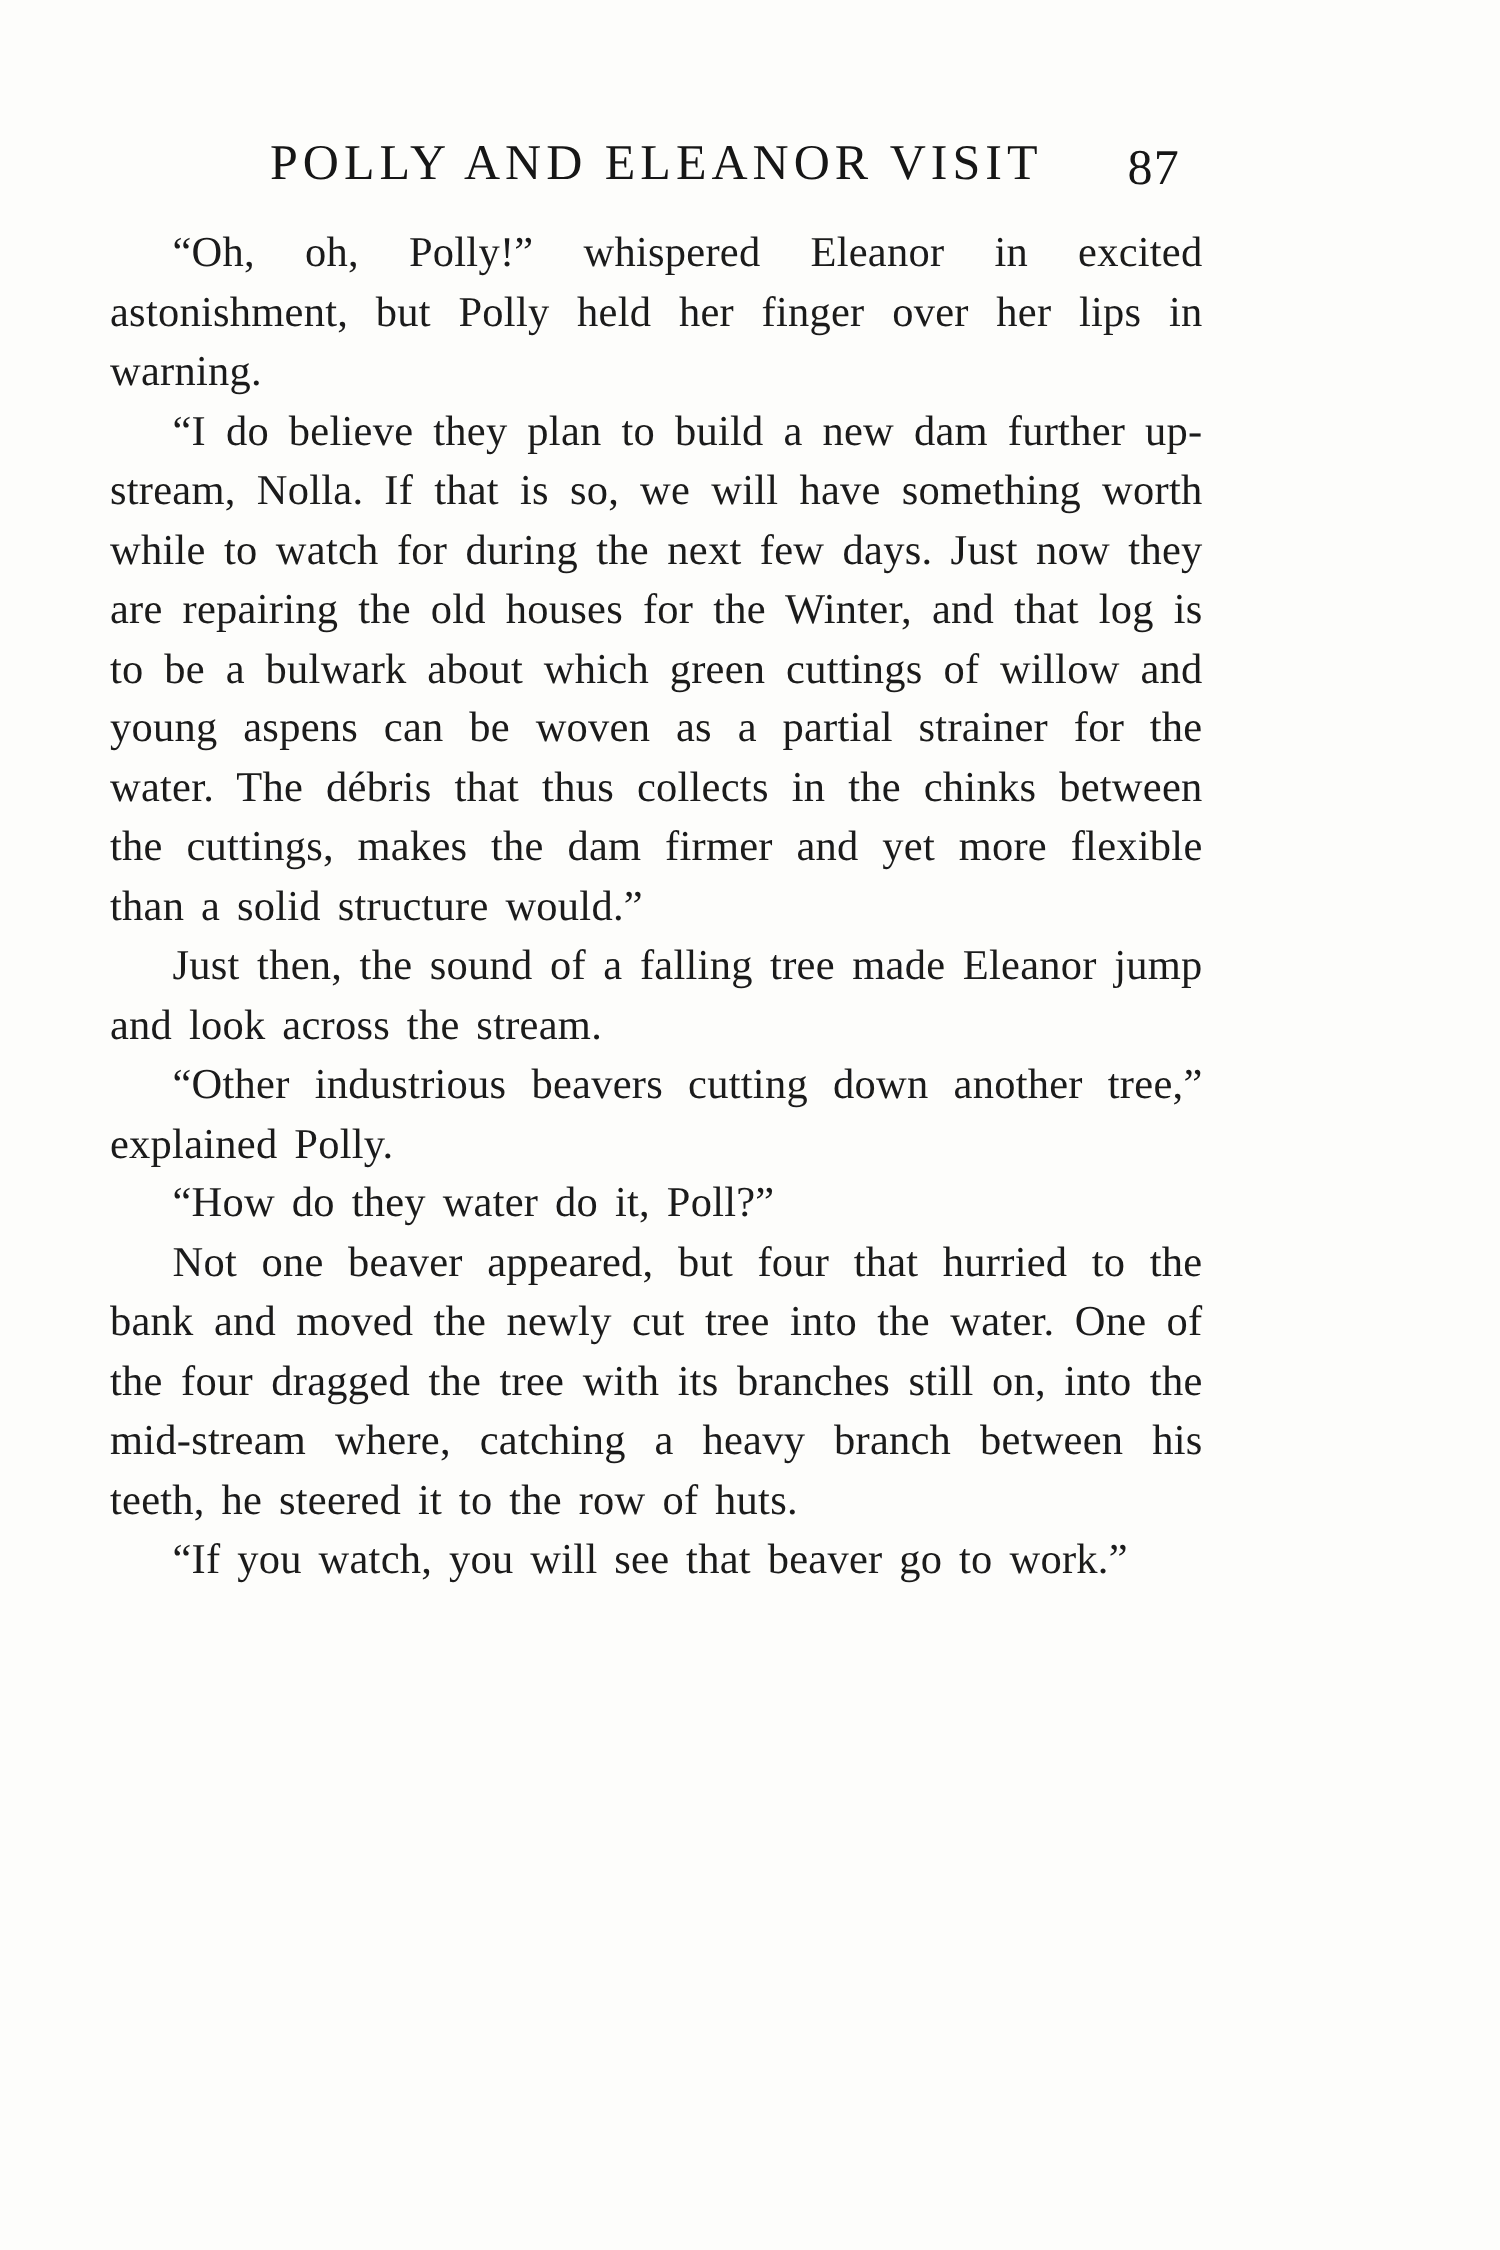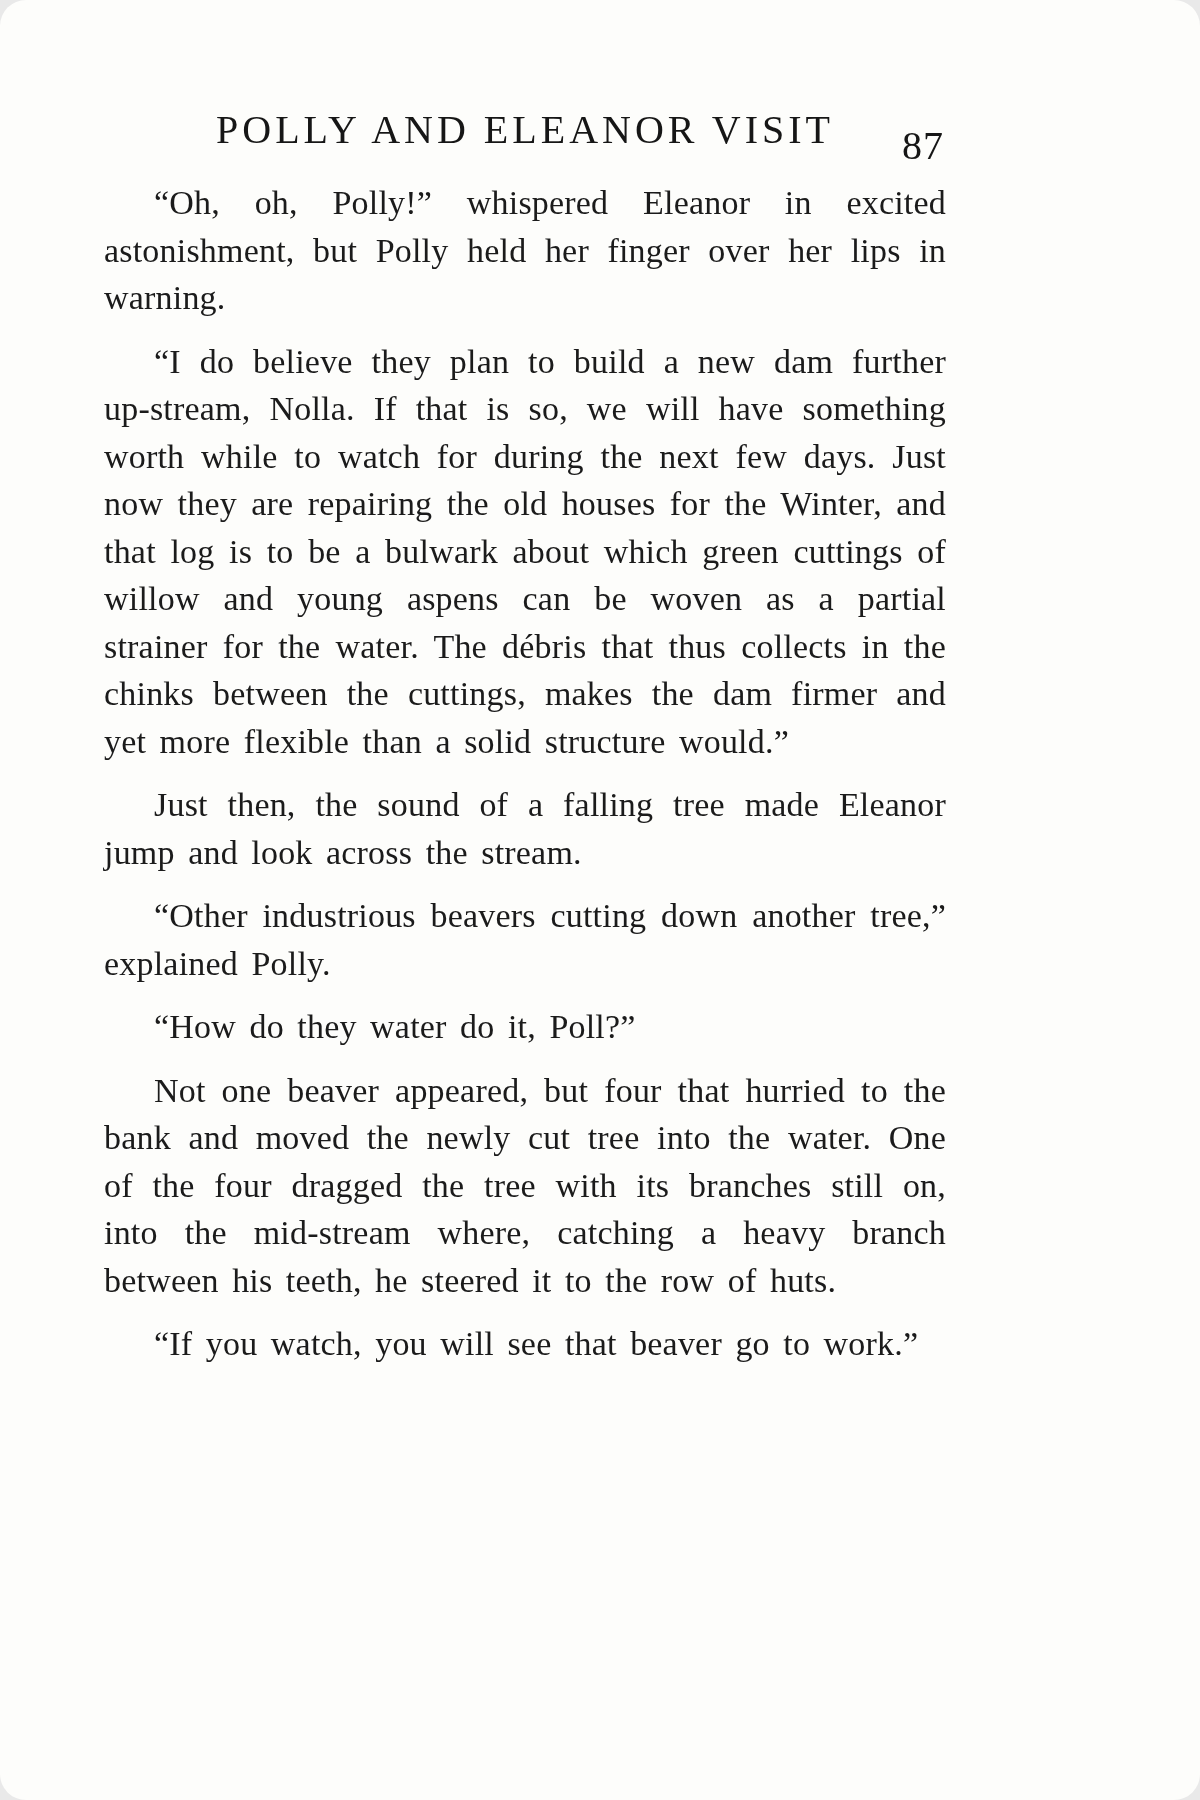--- a/index.html
+++ b/index.html
@@ -10,43 +10,42 @@
   .page {
     position: relative;
     width: 1200px;
     height: 1800px;
     margin: 0 auto;
     background: #fdfdfb;
     color: #1b1b1b;
     font-family: "Liberation Serif", "DejaVu Serif", serif;
     box-sizing: border-box;
     overflow: hidden;
-    border-radius: 26px;
   }
   .content {
     box-sizing: border-box;
     padding: 106px 238px 0 88px; 
   }
   .header {
     position: relative;
     text-align: center;
     font-size: 40px;
     letter-spacing: 4px;
     white-space: nowrap;
     margin-bottom: 26px;
     color: #161616;
   }
   .header .page-number {
     position: absolute;
     right: 18px;
-    top: 16px;
+    top: 4px;
     letter-spacing: 1px;
   }
   .text-block p {
-    margin: 16px;
+    margin: 0;
     font-size: 34px;
     line-height: 47.5px;
     text-align: justify;
     text-indent: 50px;
     word-spacing: 0.14em;
     letter-spacing: 0.2px;
     color: #1b1b1b;
   }
 </style>
 </head>

